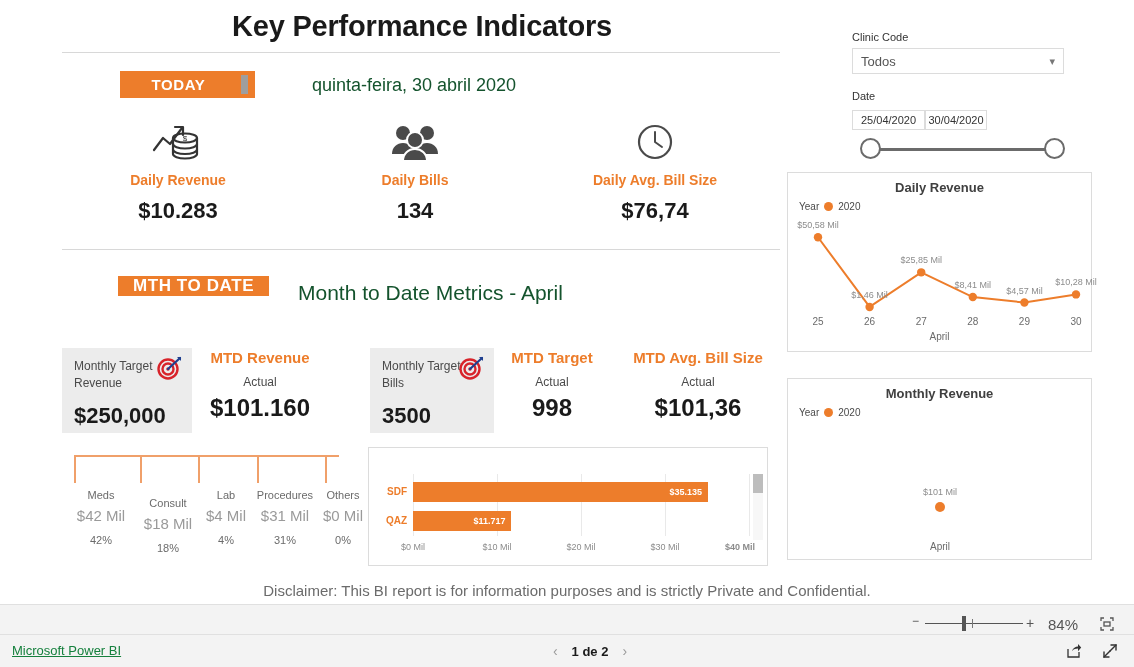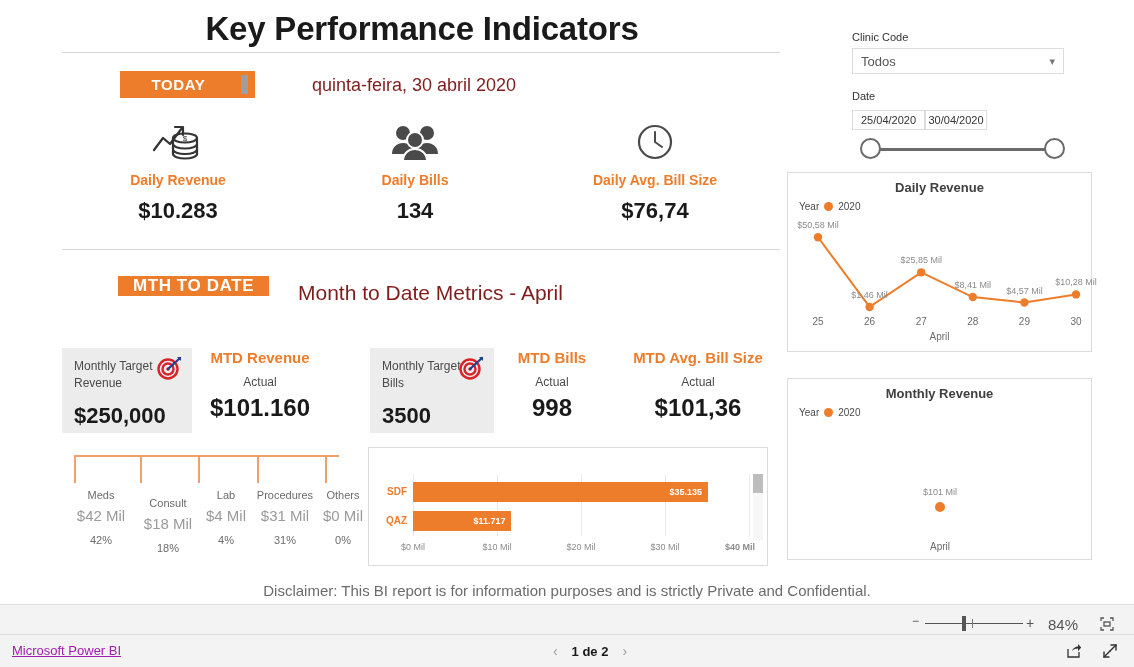--- a/index.html
+++ b/index.html
@@ -10,41 +10,41 @@
     overflow: hidden;
   }
   #root { position: relative; width: 1134px; height: 667px; }
 
   
   .canvas { position: absolute; left: 0; top: 0; width: 1134px; height: 604px; background: #fff; }
 
   
   .kpi-title {
     position: absolute; left: 62px; top: 10px; width: 720px;
-    text-align: center; font-size: 33px; font-weight: bold;
+    text-align: center; font-size: 29px; font-weight: bold;
     color: #1a1a1a; letter-spacing: -0.2px;
   }
   .rule {
     position: absolute; background: #d8d8d8; height: 1px;
   }
   #rule-top  { left: 62px; top: 52px;  width: 718px; }
   #rule-mid  { left: 62px; top: 249px; width: 718px; }
 
   
   .badge {
     position: absolute; background: #ED7D2B; color: #fff;
     font-weight: bold; display: flex; align-items: center; justify-content: center;
     letter-spacing: 0.6px;
   }
   #badge-today { left: 120px; top: 71px;  width: 135px; height: 27px; font-size: 15px; padding-right: 18px; }
   #badge-today .tick { position: absolute; right: 7px; top: 4px; width: 7px; height: 19px; background: #9e9e9e; }
   #badge-mtd   { left: 110px; top: 276px; width: 151px; height: 20px; font-size: 17px; margin-left: 8px; }
 
   .headline {
-    position: absolute; color: #7f1d1d; font-weight: normal;
+    position: absolute; color: #14532d; font-weight: normal;
   }
   #date-headline { left: 312px; top: 75px;  font-size: 18px; }
   #mtd-headline  { left: 298px; top: 281px; font-size: 21px; }
 
   
   .kpi { position: absolute; text-align: center; }
   .kpi .icon  { height: 48px; display: flex; align-items: center; justify-content: center; }
   .kpi .label { color: #ED7D2B; font-weight: bold; font-size: 14px; margin-top: 6px; }
   .kpi .value { color: #1a1a1a; font-weight: bold; font-size: 22px; margin-top: 10px; }
   #kpi-daily-revenue { left: 98px;  top: 118px; width: 160px; }
@@ -146,21 +146,21 @@
   #zoom-notch { position: absolute; left: 972px; top: 14px; width: 1px; height: 9px; background: #777; }
   #zoom-plus  { position: absolute; left: 1026px; top: 11px; color: #555; font-size: 14px; line-height: 14px; }
   #zoom-pct   { position: absolute; left: 1048px; top: 11px; font-size: 15px; color: #555; }
   #fit-icon   { position: absolute; left: 1100px; top: 12px; }
 
   #footer {
     position: absolute; left: 0; top: 635px; width: 1134px; height: 32px;
     background: #f3f3f3;
   }
   #pbi-link {
-    position: absolute; left: 12px; top: 8px; font-size: 13px; color: #a21caf;
+    position: absolute; left: 12px; top: 8px; font-size: 13px; color: #15803d;
     text-decoration: underline; cursor: pointer;
   }
   #pager { position: absolute; left: 530px; top: 8px; width: 120px; display: flex;
            align-items: center; justify-content: center; gap: 14px; }
   #pager .chev { color: #9a9a9a; font-size: 14px; }
   #pager .pnum { font-size: 13px; font-weight: bold; color: #1a1a1a; }
   #share-icon  { position: absolute; left: 1066px; top: 8px; }
   #expand-icon { position: absolute; left: 1102px; top: 8px; }
   .hit { cursor: pointer; }
 </style>
@@ -262,21 +262,21 @@
           <circle cx="11" cy="13" r="9.5" fill="none" stroke="#d8232a" stroke-width="2.4"></circle>
           <circle cx="11" cy="13" r="5.5" fill="none" stroke="#d8232a" stroke-width="2.4"></circle>
           <circle cx="11" cy="13" r="1.8" fill="#d8232a"></circle>
           <path d="M11 13L23 2" stroke="#1f3f8f" stroke-width="2.2" stroke-linecap="round"></path>
           <path d="M20 1l4 0 0 4z" fill="#1f3f8f"></path>
         </svg>
       </span>
     </div>
 
     <div class="mtd" id="mtd-bills">
-      <div class="m-label">MTD Bills</div>
+      <div class="m-label">MTD Target</div>
       <div class="m-actual">Actual</div>
       <div class="m-value">998</div>
     </div>
 
     <div class="mtd" id="mtd-avg">
       <div class="m-label">MTD Avg. Bill Size</div>
       <div class="m-actual">Actual</div>
       <div class="m-value">$101,36</div>
     </div>
 

